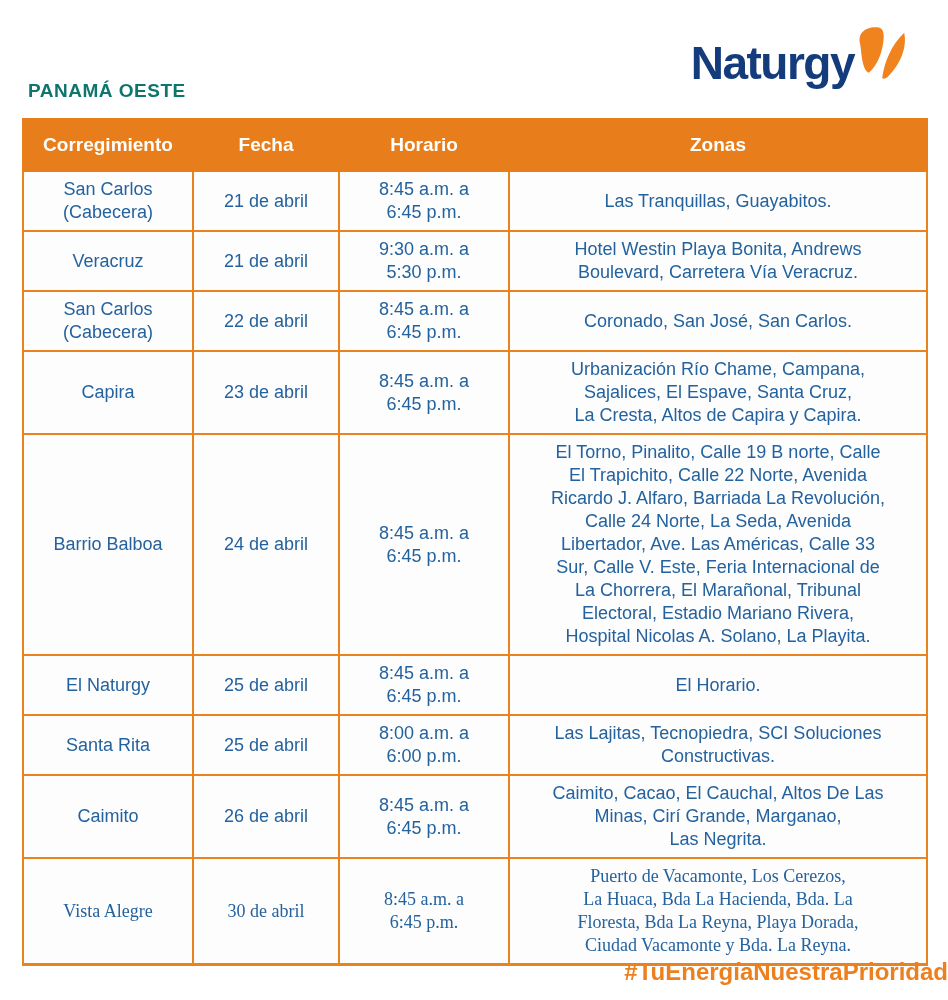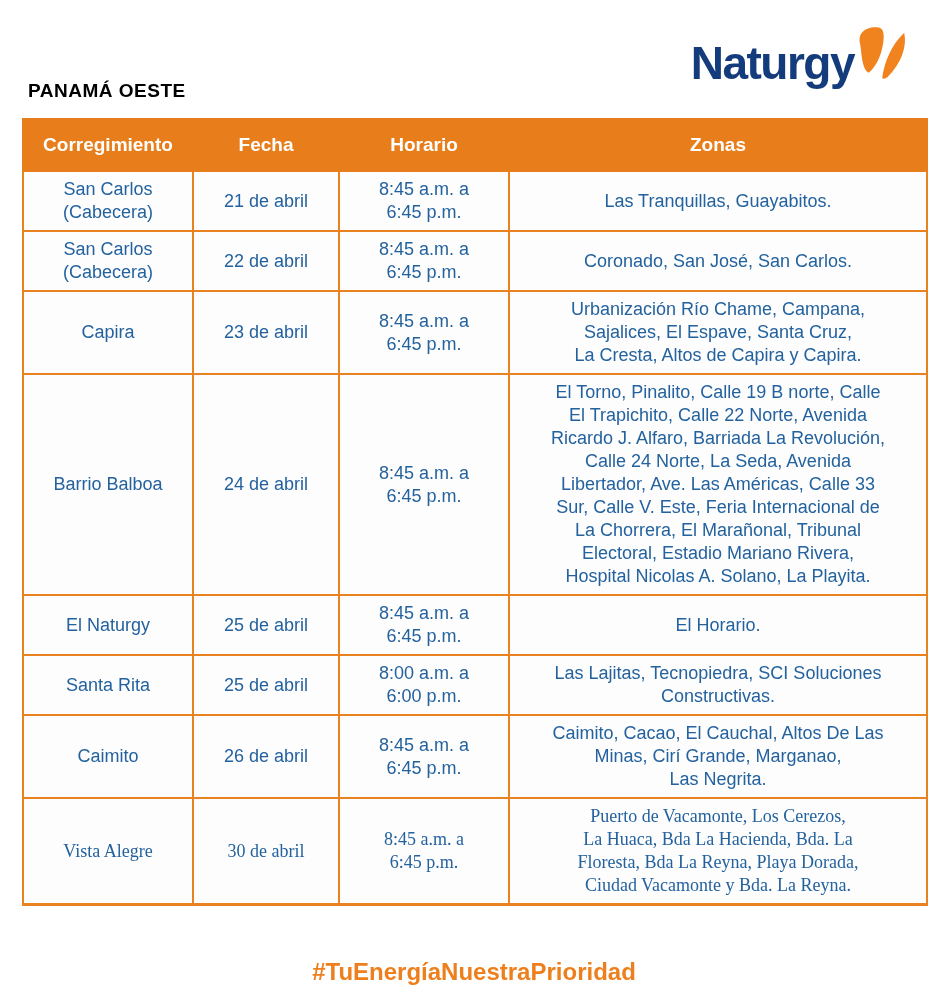--- a/index.html
+++ b/index.html
@@ -9,21 +9,21 @@
     font-family: "Liberation Sans", sans-serif;
     overflow: hidden;
   }
   .page { position: relative; width: 948px; height: 1000px; }
 
   
   .page-header { position: relative; height: 118px; }
   .region-title {
     position: absolute; left: 28px; bottom: 16px;
     font-size: 19px; font-weight: bold; letter-spacing: 0.5px;
-    color: #000000;
+    color: #0f766e;
     margin-top: 19px;
   }
   .logo {
     position: absolute; right: 38px; top: 20px;
     display: flex; align-items: center;
   }
   .logo-text {
     font-size: 46px; font-weight: bold; letter-spacing: -1.5px;
     color: #143C7C; line-height: 1; margin-top: 20px;
   }
@@ -51,21 +51,21 @@
   }
   .schedule-table tbody tr:last-child td { border-bottom-width: 3px; font-family: Liberation Serif, serif; }
   .col-corregimiento { width: 170px; }
   .col-fecha { width: 146px; }
   .col-horario { width: 170px; }
   .col-zonas { width: 418px; }
 
   
   .hashtag {
     position: absolute; left: 0; top: 958px; width: 948px;
-    text-align: center;
+    text-align: right;
     font-size: 24px; font-weight: bold;
     color: #EE7F1D;
   }
 </style>
 </head>
 <body>
 
 <div class="page">
 
   <div class="page-header">
@@ -98,20 +98,28 @@
     <tbody>
   <tr>
     <td>San Carlos
 (Cabecera)</td>
     <td>21 de abril</td>
     <td>8:45 a.m. a
 6:45 p.m.</td>
     <td>Las Tranquillas, Guayabitos.</td>
   </tr>
 
+  <tr>
+    <td>Veracruz</td>
+    <td>21 de abril</td>
+    <td>9:30 a.m. a
+5:30 p.m.</td>
+    <td>Hotel Westin Playa Bonita, Andrews
+Boulevard, Carretera Vía Veracruz.</td>
+  </tr>
 
   <tr>
     <td>San Carlos
 (Cabecera)</td>
     <td>22 de abril</td>
     <td>8:45 a.m. a
 6:45 p.m.</td>
     <td>Coronado, San José, San Carlos.</td>
   </tr>
 

